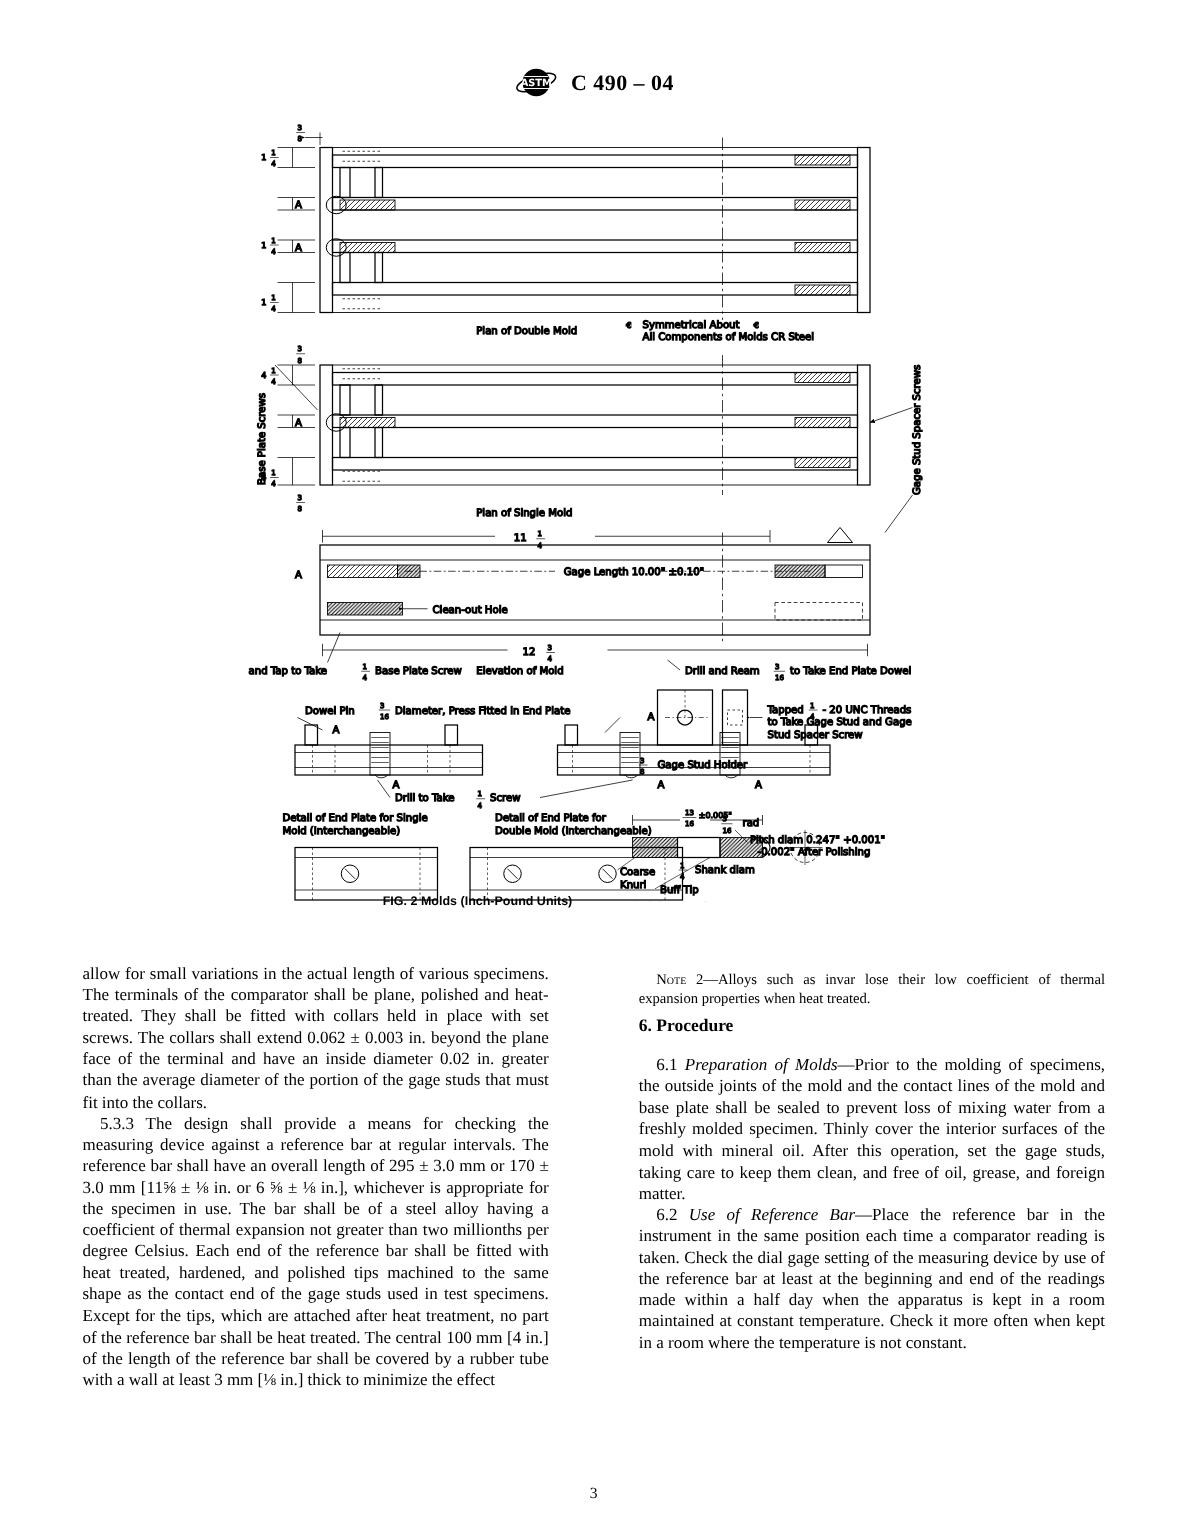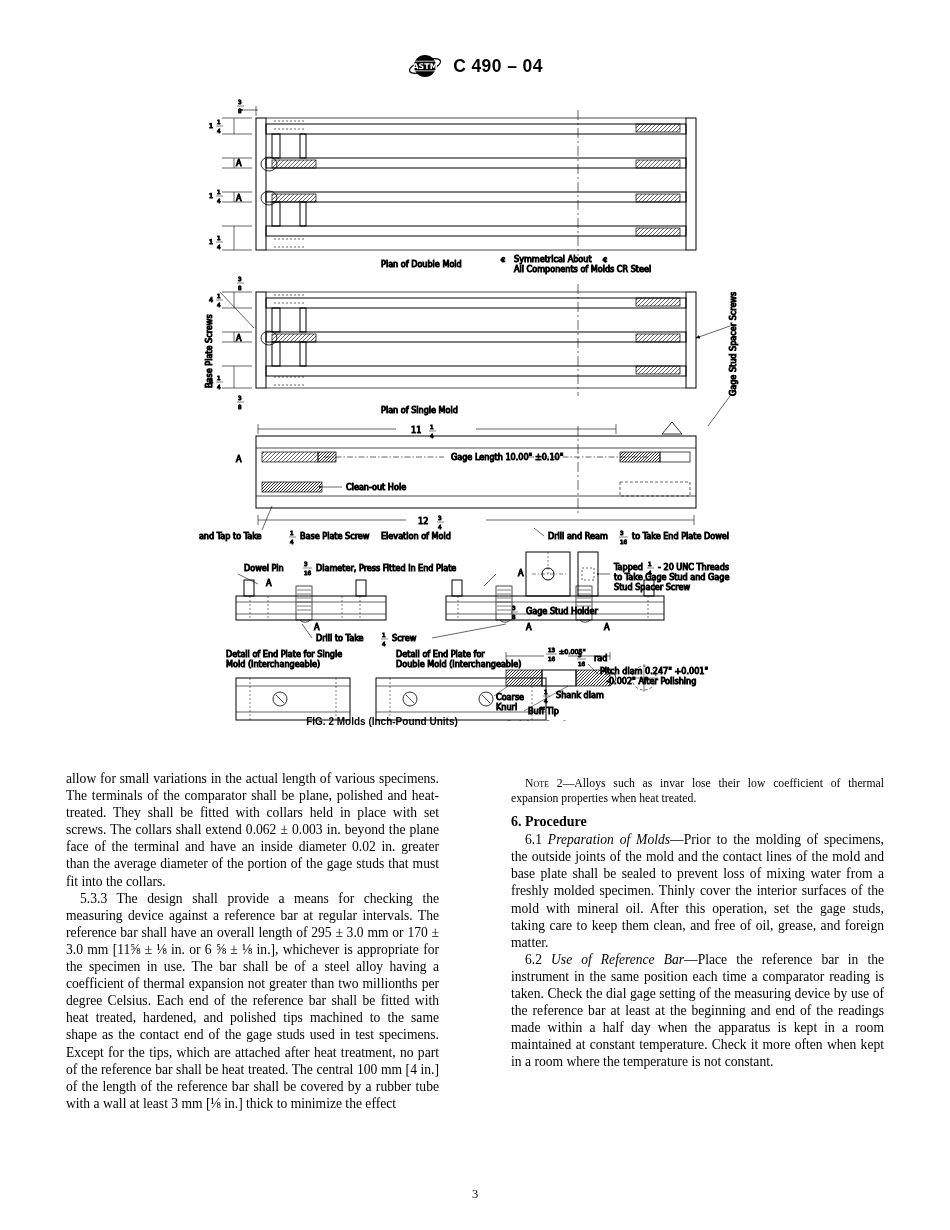--- a/index.html
+++ b/index.html
@@ -30,21 +30,21 @@
     display: inline-flex;
     align-items: center;
     gap: 10px;
   }
   .astm-logo {
     width: 36px;
     height: 28px;
     display: block;
   }
   .header-title {
-    font-family: Liberation Sans, sans-serif;
+    font-family: Liberation Serif, serif;
     font-weight: bold;
     font-size: 17.5px;
     letter-spacing: 0.4px;
     white-space: nowrap;
   }
 
   
   .figure-wrap {
     position: absolute;
     top: 96px;
@@ -97,21 +97,21 @@
     font-size: 11.7px;
     line-height: 14.6px;
     text-indent: 14px;
     margin-top: 7px;
     margin-bottom: 7px;
   }
   .smallcaps {
     font-variant: small-caps;
   }
   .col h3.section-head {
-    margin: 8px 0 1px 0;
+    margin: 8px 0 13px 0;
     font-size: 14px;
     font-weight: bold;
     font-family: "Liberation Serif", "DejaVu Serif", serif;
   }
   .runin {
     font-style: italic;
   }
 
   .page-number {
     position: absolute;

